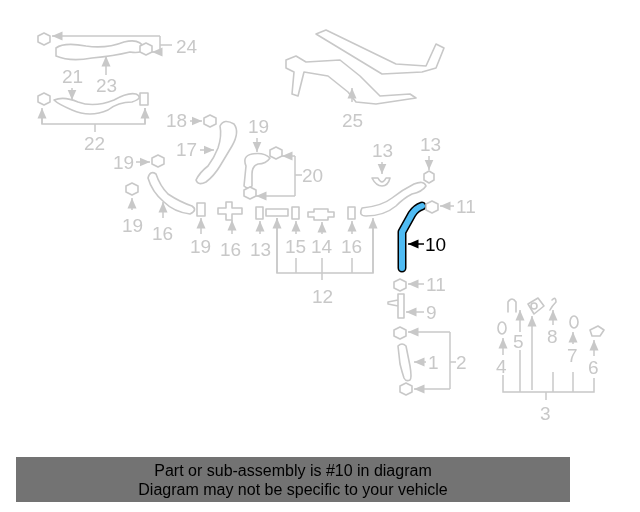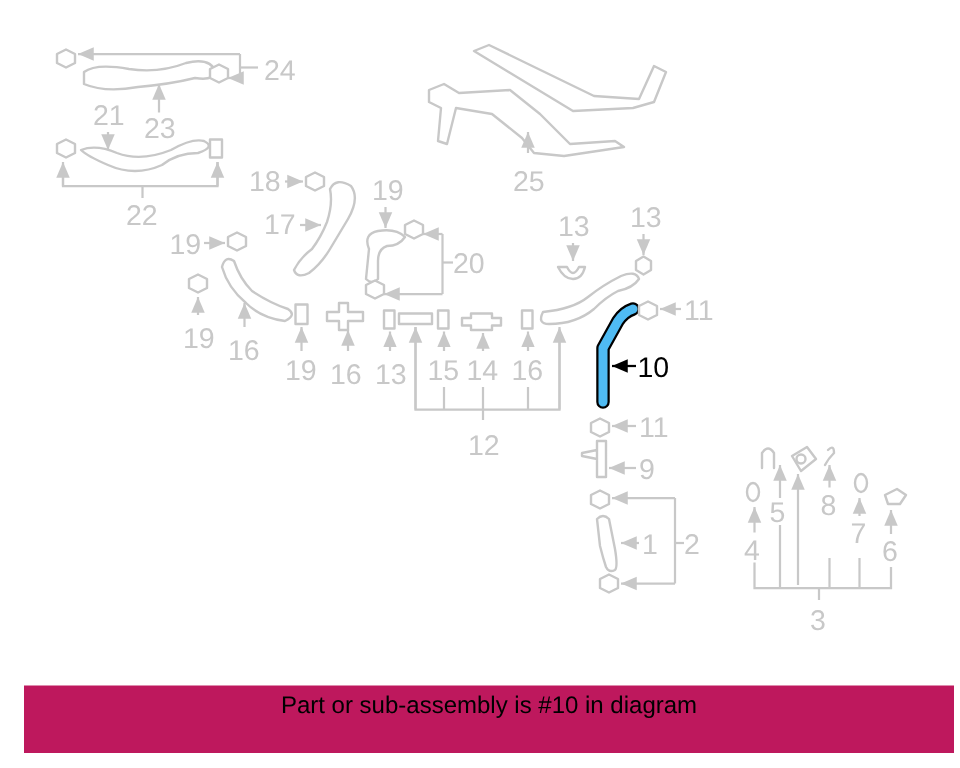--- a/index.html
+++ b/index.html
@@ -2,21 +2,21 @@
 <html><head>
 <meta charset="utf-8">
 <style>
   html, body { margin:0; padding:0; background:#ffffff; }
   body { width:640px; height:512px; position:relative; overflow:hidden; font-family:"Liberation Sans", sans-serif; }
   #diagram { position:absolute; left:0; top:0; width:640px; height:440px; }
   #diagram text.callout { font-family:"Liberation Sans", sans-serif; font-size:19px; fill:#c8c8c8; }
   #diagram text.callout.hl { fill:#000000; }
   .ln { stroke:#c8c8c8; stroke-width:1.5; fill:none; }
   .part { stroke:#c8c8c8; stroke-width:1.6; fill:#ffffff; stroke-linejoin:round; stroke-linecap:round; }
-  #banner { position:absolute; left:16px; top:457px; width:620px; height:45px; background:#be185d;
+  #banner { position:absolute; left:16px; top:457px; width:554px; height:45px; background:#737373;
             text-align:center; color:#000; font-size:16px; line-height:19px; padding-top:4px; box-sizing:border-box; }
   #banner div { white-space:nowrap; }
 </style>
 </head>
 <body>
 
 <svg id="diagram" viewBox="0 0 640 440" xmlns="http://www.w3.org/2000/svg">
   <defs>
     <marker id="ah" markerWidth="8" markerHeight="8" refX="7" refY="4" orient="auto">
       <path d="M0,1 L7,4 L0,7 Z" fill="#c8c8c8"></path>
@@ -179,13 +179,14 @@
     <text class="callout" x="513" y="348">5</text>
     <text class="callout" x="547" y="343">8</text>
     <text class="callout" x="567" y="362">7</text>
     <text class="callout" x="588" y="374">6</text>
     <text class="callout" x="540" y="420">3</text>
   </g>
 </svg>
 
 <div id="banner">
   <div>Part or sub-assembly is #10 in diagram</div>
+  <div>Diagram may not be specific to your vehicle</div>
 </div>
 
 </body></html>

